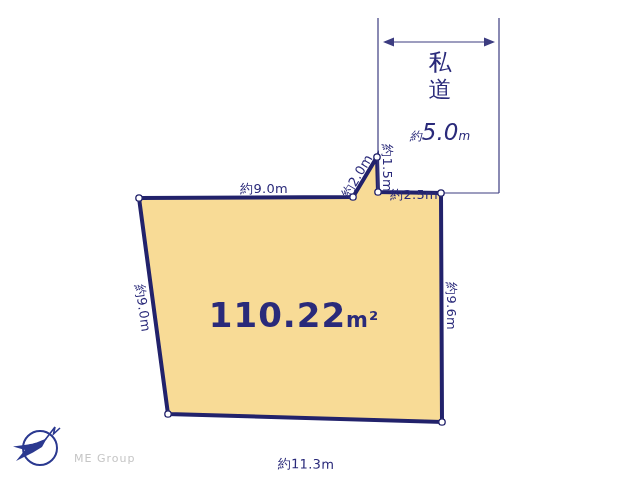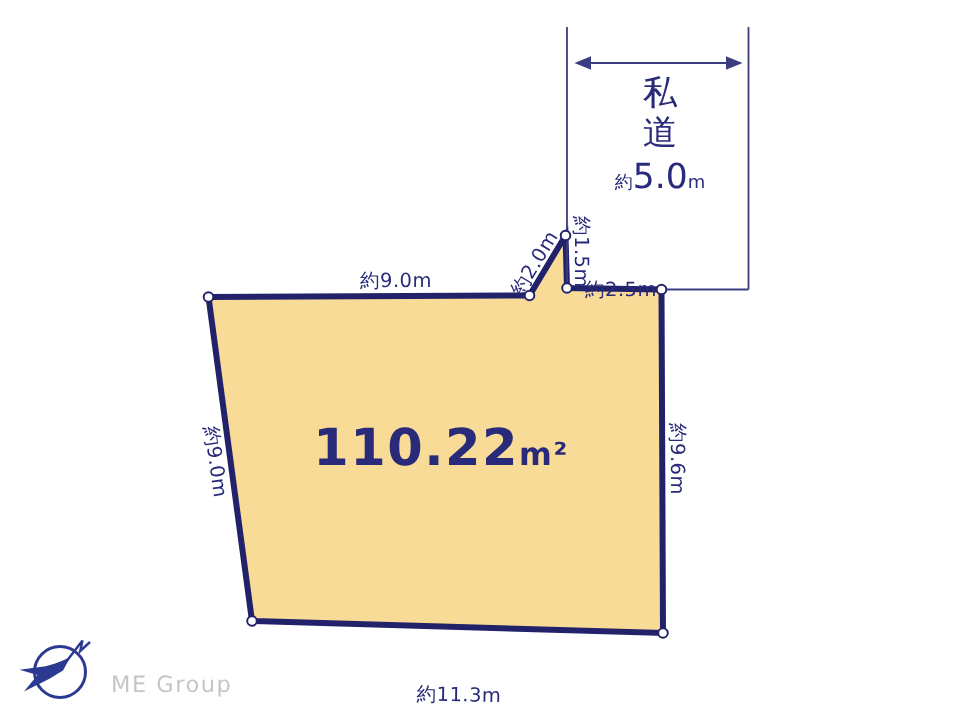--- a/index.html
+++ b/index.html
@@ -10,38 +10,38 @@
   #diagram-svg{position:absolute;left:0;top:0;}
   .parcel{fill:var(--parcel-fill,#f8db96);stroke:var(--line,#22226b);stroke-width:4;stroke-linejoin:miter;stroke-miterlimit:8;}
   .thin{stroke:var(--thin-line,#3c3c80);stroke-width:1.2;fill:none;}
   .ahead{fill:var(--thin-line,#3c3c80);stroke:none;}
   .vertex{fill:var(--vertex-fill,#ffffff);stroke:var(--line,#22226b);stroke-width:1.3;}
   .dim{
     position:absolute;font-size:13px;color:var(--text,#2a2a7a);
     white-space:nowrap;line-height:1;letter-spacing:0.3px;
   }
   .area{
-    position:absolute;left:294px;top:299px;transform:translate(-50%,-50%);
+    position:absolute;left:294px;top:315px;transform:translate(-50%,-50%);
     color:var(--text,#28287a);font-size:34px;font-weight:600;letter-spacing:1px;white-space:nowrap;
   }
   .area .unit{font-size:21px;font-weight:600;}
   .road{
     position:absolute;left:440px;top:49px;transform:translateX(-50%);
     text-align:center;color:var(--text,#2a2a7a);white-space:nowrap;
   }
   .road .rk{font-size:23px;line-height:27px;}
-  .road .rw{margin-top:3px;line-height:24px;}
+  .road .rw{margin-top:17px;line-height:24px;font-style:italic;}
   .road .sm{font-size:12px;}
   .road .lg{font-size:23px;}
   .logo{position:absolute;left:10px;top:420px;display:flex;align-items:flex-end;}
   .logo-icon circle{fill:none;stroke:var(--logo-blue,#2b3990);stroke-width:2;}
   .logo-icon .bird{fill:var(--logo-blue,#2b3990);stroke:none;}
   .logo-icon .zz{fill:none;stroke:var(--logo-blue,#2b3990);stroke-width:1.6;stroke-linejoin:miter;}
   .logo-text{
-    color:var(--logo-gray,#c6c6c6);font-size:15px;letter-spacing:1px;
+    color:var(--logo-gray,#c6c6c6);font-size:11px;letter-spacing:1px;
     margin-left:10px;margin-bottom:7px;
   }
 </style>
 </head>
 <body>
 
 <div id="stage">
 
   <svg id="diagram-svg" width="640" height="480" viewBox="0 0 640 480">
       <polygon points="139,198 353,197 377,157 378,192 441,193 442,422 168,414" class="parcel"></polygon>

